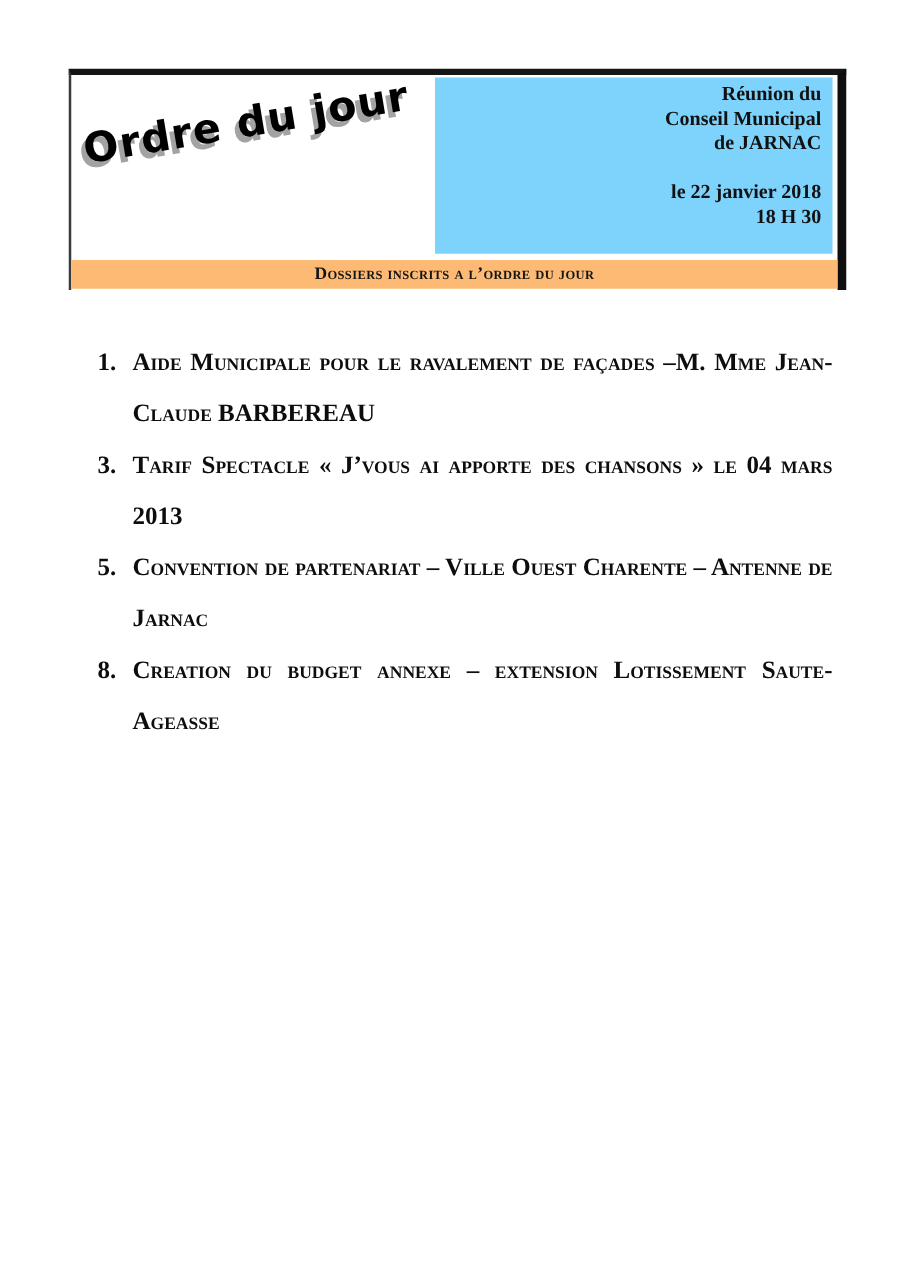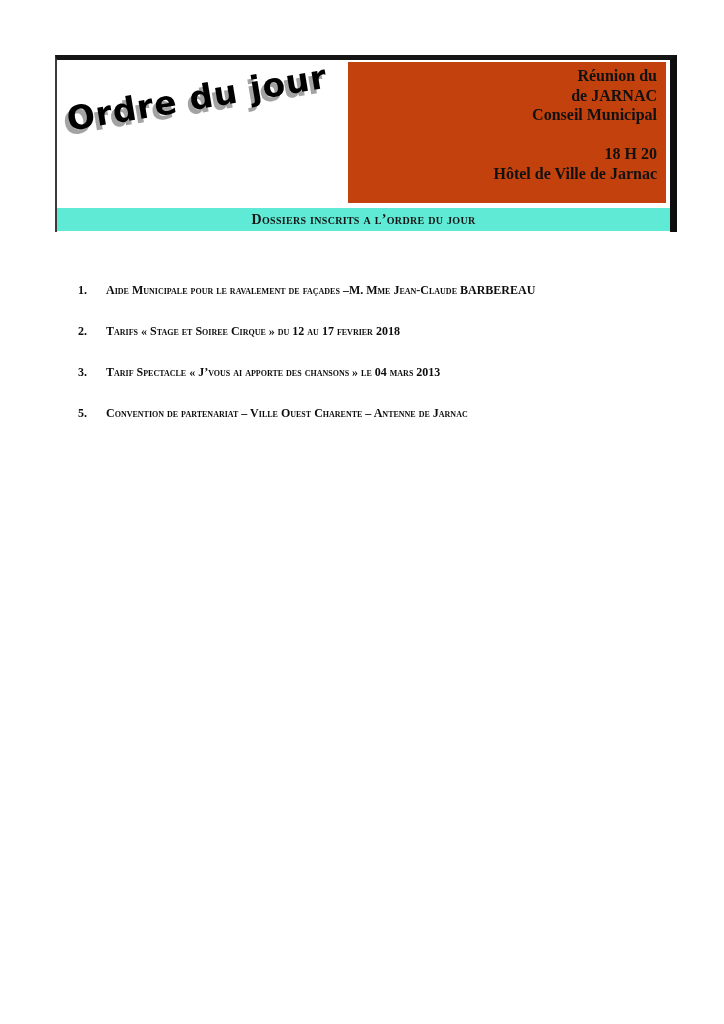--- a/index.html
+++ b/index.html
@@ -34,82 +34,82 @@
     letter-spacing: 1px;
     white-space: nowrap;
     color: #000;
     text-shadow: -4px 4px 0 #a3a3a3;
   }
 
   .info-box {
     position: absolute;
     top: 2px; right: 4px;
     width: 318px; height: 141px;
-    background: #c2410c;
+    background: #7dd3fc;
     font-weight: bold;
     font-size: 16px;
     line-height: 19.5px;
     text-align: right;
     padding: 4px 9px 0 0;
   }
   .info-line { min-height: 19.5px; }
   .info-spacer { height: 19.5px; }
 
   .banner {
     position: absolute;
     left: 0; right: 0; bottom: 1px;
     height: 23px;
-    background: #5eead4;
+    background: #fdba74;
     font-weight: bold;
     font-variant: small-caps;
     font-size: 14px;
     letter-spacing: 0.3px;
     line-height: 23px;
     text-align: center;
     color: #141414;
   }
 
   
   .agenda {
     position: absolute;
     left: 78px; top: 270px;
     width: 588px;
   }
   .agenda-item {
     font-weight: bold;
     font-variant: small-caps;
-    font-size: 12px;
+    font-size: 20px;
     line-height: 41px;
     text-align: justify;
     padding-left: 28px;
     text-indent: -28px;
     color: #0d0d0d;
   }
   .item-num {
     display: inline-block;
     width: 28px;
     text-indent: 0;
   }
 </style>
 </head>
 <body>
 
 <div class="header-box">
   <div class="wordart">Ordre du jour</div>
 
   <div class="info-box">
     <div class="info-line">Réunion du</div>
+    <div class="info-line">Conseil Municipal</div>
     <div class="info-line">de JARNAC</div>
-    <div class="info-line">Conseil Municipal</div>
     <div class="info-spacer"></div>
-    <div class="info-line">18 H 20</div>
-    <div class="info-line">Hôtel de Ville de Jarnac</div>
+    <div class="info-line">le 22 janvier 2018</div>
+    <div class="info-line">18 H 30</div>
   </div>
 
   <div class="banner">Dossiers inscrits a l’ordre du jour</div>
 </div>
 
 <div class="agenda">
   <div class="agenda-item"><span class="item-num">1.</span><span>Aide Municipale pour le ravalement de façades –M. Mme Jean-Claude BARBEREAU</span></div>
-  <div class="agenda-item"><span class="item-num">2.</span><span>Tarifs « Stage et Soiree Cirque » du 12 au 17 fevrier 2018</span></div>
   <div class="agenda-item"><span class="item-num">3.</span><span>Tarif Spectacle « J’vous ai apporte des chansons » le 04 mars 2013</span></div>
   <div class="agenda-item"><span class="item-num">5.</span><span>Convention de partenariat – Ville Ouest Charente – Antenne de Jarnac</span></div>
+  <div class="agenda-item"><span class="item-num">8.</span><span>Creation du budget annexe – extension Lotissement Saute-Ageasse</span></div>
 </div>
 
 </body></html>

